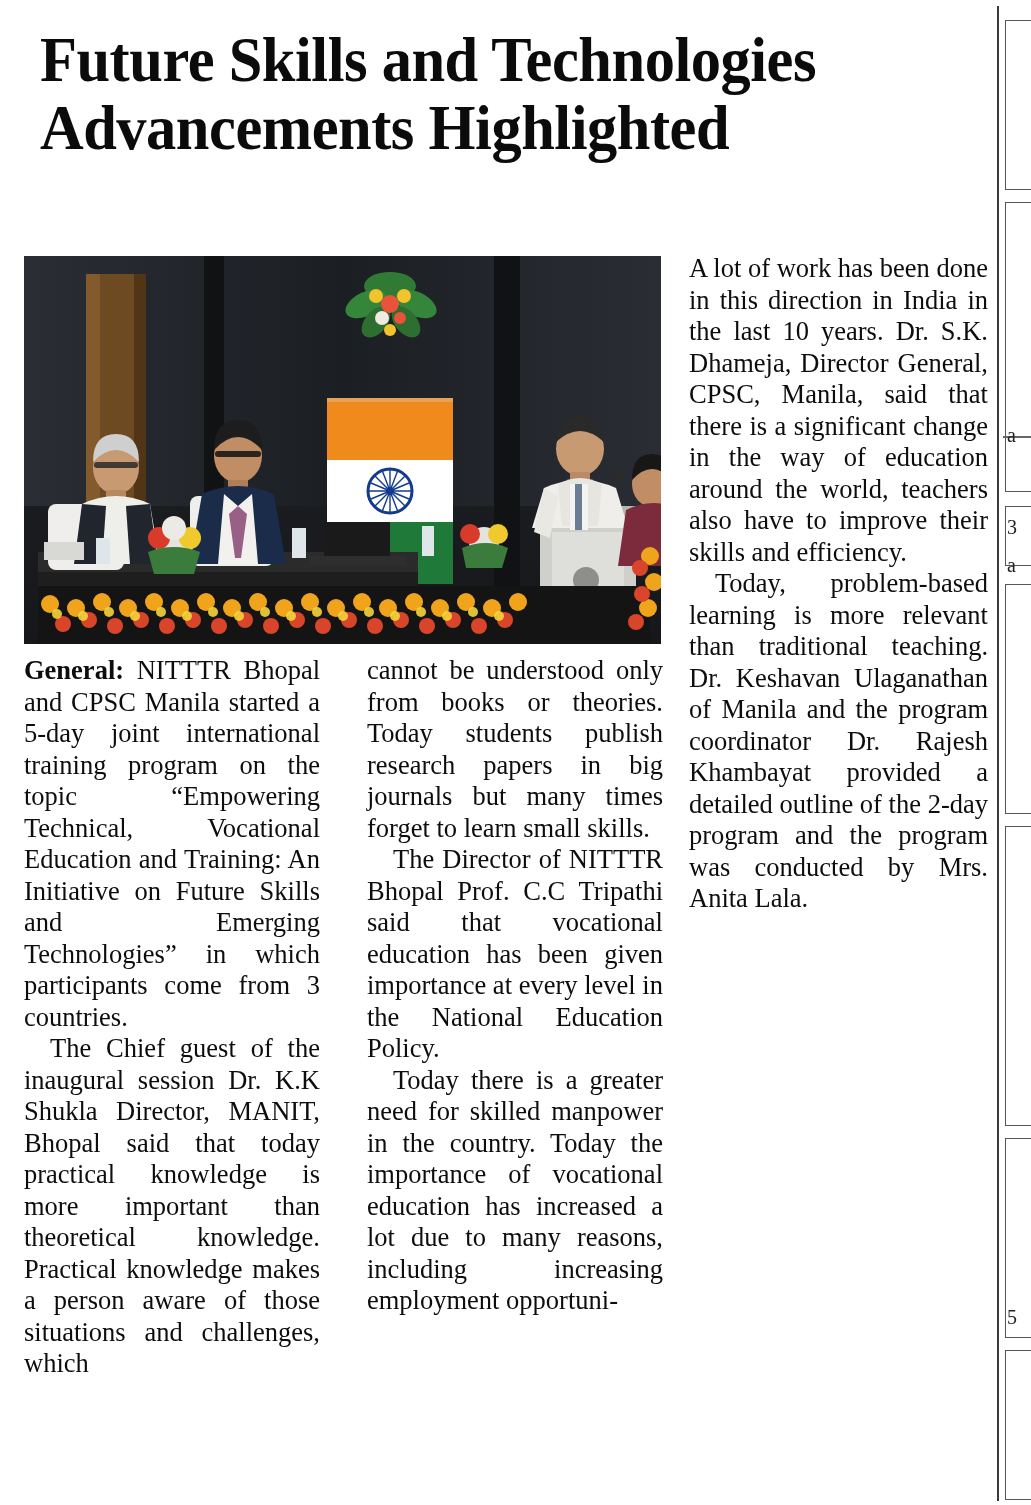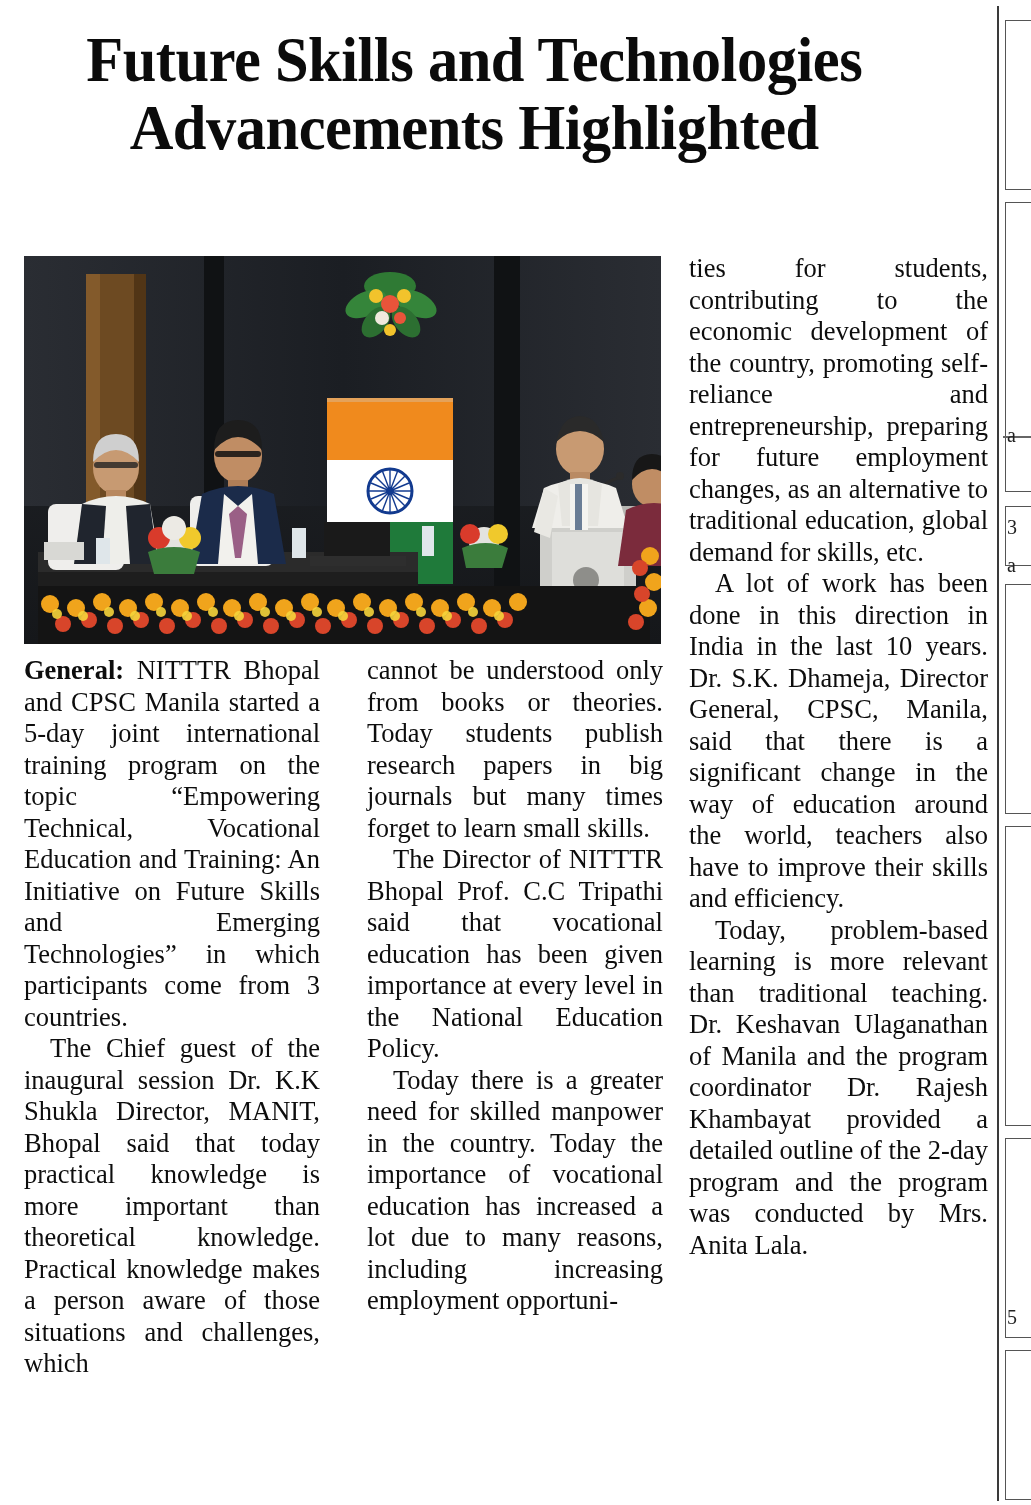--- a/index.html
+++ b/index.html
@@ -19,24 +19,23 @@
   .page {
     position: absolute;
     left: 0; top: 0;
     width: 1031px;
     height: 1505px;
   }
 
   
   .headline {
     position: absolute;
-    left: 23px;
+    left: 40px;
     top: 26px;
     width: 940px;
-    text-align: center;
   }
   .headline-line {
     font-family: "Liberation Serif", serif;
     font-weight: 700;
     font-size: 63px;
     line-height: 68px;
     letter-spacing: -0.5px;
     color: #0b0b0b;
     transform: scaleX(0.96);
     transform-origin: left center;
@@ -330,21 +329,20 @@
     <p>The Chief guest of the inaugural session Dr. K.K Shukla Director, MANIT, Bhopal said that today practical knowledge is more important than theoretical knowledge. Practical knowledge makes a person aware of those situations and challenges, which</p>
   </div>
 
   <div class="col" id="col2">
     <p>cannot be understood only from books or theories. Today students publish research papers in big journals but many times forget to learn small skills.</p>
     <p>The Director of NITTTR Bhopal Prof. C.C Tripathi said that vocational education has been given importance at every level in the National Education Policy.</p>
     <p>Today there is a greater need for skilled manpower in the country. Today the importance of vocational education has increased a lot due to many reasons, including increasing employment opportuni-</p>
   </div>
 
   <div class="col" id="col3">
-    <p>ties for students, contributing to the economic development of the country, promoting self-reliance and entrepreneurship, preparing for future employment changes, as an alternative to traditional education, global demand for skills, etc.</p>
     <p>A lot of work has been done in this direction in India in the last 10 years. Dr. S.K. Dhameja, Director General, CPSC, Manila, said that  there is a significant change in the way of education around the world, teachers also have to improve their skills and efficiency.</p>
     <p>Today, problem-based learning is more relevant than traditional teaching. Dr. Keshavan Ulaganathan of Manila and the program coordinator Dr. Rajesh Khambayat provided a detailed outline of the 2-day program and the program was conducted by Mrs. Anita Lala.</p>
   </div>
 
   <div class="edge-frame">
     <div class="edge-box" style="top:14px;height:170px;"></div>
     <div class="edge-box" style="top:196px;height:290px;"></div>
     <div class="edge-rule" style="top:430px;"></div>
     <div class="edge-text" style="top:418px;">a</div>
     <div class="edge-box" style="top:500px;height:60px;"></div>

